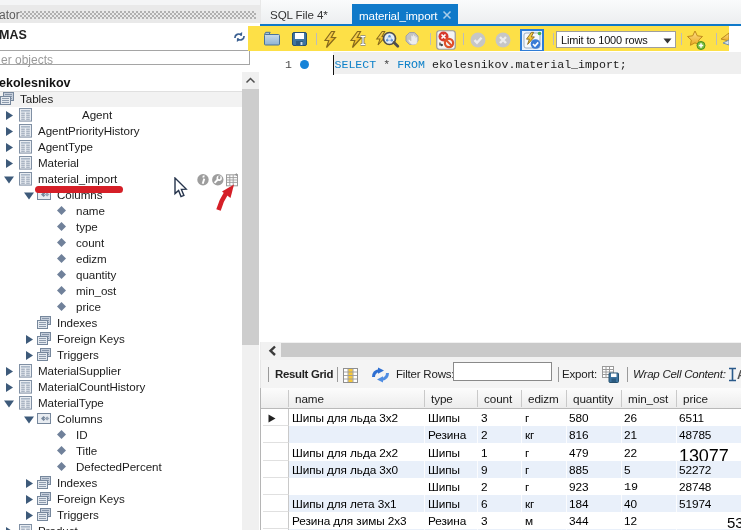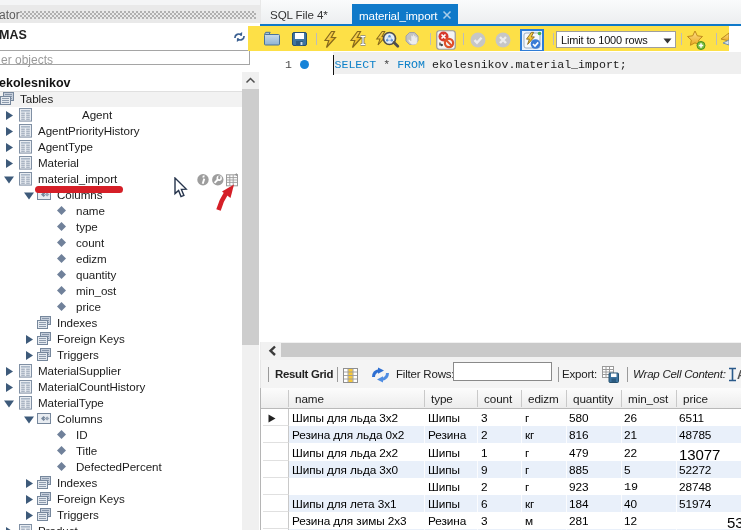--- a/index.html
+++ b/index.html
@@ -450,36 +450,35 @@
       <span class="lbl" style="left:220px;top:23.2px;color:#000;font-size:11.8px;letter-spacing:-0.1px;">3</span>
       <span class="lbl" style="left:264px;top:23.2px;color:#000;font-size:11.8px;letter-spacing:-0.1px;">г</span>
       <span class="lbl" style="left:308px;top:23.2px;color:#000;font-size:11.8px;letter-spacing:-0.1px;">580</span>
       <span class="lbl" style="left:363px;top:23.2px;color:#000;font-size:11.8px;letter-spacing:-0.1px;">26</span>
       <span class="lbl" style="left:418px;top:23.2px;color:#000;font-size:11.8px;letter-spacing:-0.1px;">6511</span>
       <svg class="abs" style="left:7px;top:25.5px" width="8" height="9">
         <path d="M0.5,0.5 L7.5,4.5 L0.5,8.5 Z" fill="#222"></path>
       </svg>
       <div class="abs" style="left:28px;top:38.2px;width:453px;height:17.2px;background:#e9f0fa;"></div>
       <div class="abs" style="left:2px;top:38.2px;width:26px;height:17.2px;background:#fff;border-bottom:1px solid #e0e0e0;border-right:1px solid #c9c9c9;"></div>
-      <span class="lbl" style="left:31px;top:40.400000000000006px;color:#000;font-size:11.8px;letter-spacing:-0.1px;">Резина для льда 0x2</span>
       <span class="lbl" style="left:167px;top:40.400000000000006px;color:#000;font-size:11.8px;letter-spacing:-0.1px;">Резина</span>
       <span class="lbl" style="left:220px;top:40.400000000000006px;color:#000;font-size:11.8px;letter-spacing:-0.1px;">2</span>
       <span class="lbl" style="left:264px;top:40.400000000000006px;color:#000;font-size:11.8px;letter-spacing:-0.1px;">кг</span>
       <span class="lbl" style="left:308px;top:40.400000000000006px;color:#000;font-size:11.8px;letter-spacing:-0.1px;">816</span>
       <span class="lbl" style="left:363px;top:40.400000000000006px;color:#000;font-size:11.8px;letter-spacing:-0.1px;">21</span>
       <span class="lbl" style="left:418px;top:40.400000000000006px;color:#000;font-size:11.8px;letter-spacing:-0.1px;">48785</span>
       <div class="abs" style="left:28px;top:55.4px;width:453px;height:17.2px;background:#ffffff;"></div>
       <div class="abs" style="left:2px;top:55.4px;width:26px;height:17.2px;background:#fff;border-bottom:1px solid #e0e0e0;border-right:1px solid #c9c9c9;"></div>
       <span class="lbl" style="left:31px;top:57.6px;color:#000;font-size:11.8px;letter-spacing:-0.1px;">Шипы для льда 2x2</span>
       <span class="lbl" style="left:167px;top:57.6px;color:#000;font-size:11.8px;letter-spacing:-0.1px;">Шипы</span>
       <span class="lbl" style="left:220px;top:57.6px;color:#000;font-size:11.8px;letter-spacing:-0.1px;">1</span>
       <span class="lbl" style="left:264px;top:57.6px;color:#000;font-size:11.8px;letter-spacing:-0.1px;">г</span>
       <span class="lbl" style="left:308px;top:57.6px;color:#000;font-size:11.8px;letter-spacing:-0.1px;">479</span>
       <span class="lbl" style="left:363px;top:57.6px;color:#000;font-size:11.8px;letter-spacing:-0.1px;">22</span>
-      <span class="lbl" style="left:418px;top:57.6px;color:#000;font-size:15px;letter-spacing:-0.1px;">13077</span>
+      <span class="lbl" style="left:418px;top:57.6px;color:#000;font-size:18px;letter-spacing:-0.1px;">13077</span>
       <div class="abs" style="left:28px;top:72.6px;width:453px;height:17.2px;background:#e9f0fa;"></div>
       <div class="abs" style="left:2px;top:72.6px;width:26px;height:17.2px;background:#fff;border-bottom:1px solid #e0e0e0;border-right:1px solid #c9c9c9;"></div>
       <span class="lbl" style="left:31px;top:74.8px;color:#000;font-size:11.8px;letter-spacing:-0.1px;">Шипы для льда 3x0</span>
       <span class="lbl" style="left:167px;top:74.8px;color:#000;font-size:11.8px;letter-spacing:-0.1px;">Шипы</span>
       <span class="lbl" style="left:220px;top:74.8px;color:#000;font-size:11.8px;letter-spacing:-0.1px;">9</span>
       <span class="lbl" style="left:264px;top:74.8px;color:#000;font-size:11.8px;letter-spacing:-0.1px;">г</span>
       <span class="lbl" style="left:308px;top:74.8px;color:#000;font-size:11.8px;letter-spacing:-0.1px;">885</span>
       <span class="lbl" style="left:363px;top:74.8px;color:#000;font-size:11.8px;letter-spacing:-0.1px;">5</span>
       <span class="lbl" style="left:418px;top:74.8px;color:#000;font-size:11.8px;letter-spacing:-0.1px;">52272</span>
       <div class="abs" style="left:28px;top:89.8px;width:453px;height:17.2px;background:#ffffff;"></div>
@@ -498,21 +497,21 @@
       <span class="lbl" style="left:264px;top:109.2px;color:#000;font-size:11.8px;letter-spacing:-0.1px;">кг</span>
       <span class="lbl" style="left:308px;top:109.2px;color:#000;font-size:11.8px;letter-spacing:-0.1px;">184</span>
       <span class="lbl" style="left:363px;top:109.2px;color:#000;font-size:11.8px;letter-spacing:-0.1px;">40</span>
       <span class="lbl" style="left:418px;top:109.2px;color:#000;font-size:11.8px;letter-spacing:-0.1px;">51974</span>
       <div class="abs" style="left:28px;top:124.19999999999999px;width:453px;height:17.2px;background:#ffffff;"></div>
       <div class="abs" style="left:2px;top:124.19999999999999px;width:26px;height:17.2px;background:#fff;border-bottom:1px solid #e0e0e0;border-right:1px solid #c9c9c9;"></div>
       <span class="lbl" style="left:31px;top:126.39999999999999px;color:#000;font-size:11.8px;letter-spacing:-0.1px;">Резина для зимы 2x3</span>
       <span class="lbl" style="left:167px;top:126.39999999999999px;color:#000;font-size:11.8px;letter-spacing:-0.1px;">Резина</span>
       <span class="lbl" style="left:220px;top:126.39999999999999px;color:#000;font-size:11.8px;letter-spacing:-0.1px;">3</span>
       <span class="lbl" style="left:264px;top:126.39999999999999px;color:#000;font-size:11.8px;letter-spacing:-0.1px;">м</span>
-      <span class="lbl" style="left:308px;top:126.39999999999999px;color:#000;font-size:11.8px;letter-spacing:-0.1px;">281</span>
+      <span class="lbl" style="left:308px;top:126.39999999999999px;color:#000;font-size:11.8px;letter-spacing:-0.1px;">344</span>
       <span class="lbl" style="left:363px;top:126.39999999999999px;color:#000;font-size:11.8px;letter-spacing:-0.1px;">12</span>
       <span class="lbl" style="left:418px;top:126.39999999999999px;color:#000;font-size:15px;letter-spacing:-0.1px;margin-left:48px;">53323</span>
       <div class="abs" style="left:28px;top:141.39999999999998px;width:453px;height:17.2px;background:#e9f0fa;"></div>
       <div class="abs" style="left:2px;top:141.39999999999998px;width:26px;height:17.2px;background:#fff;border-bottom:1px solid #e0e0e0;border-right:1px solid #c9c9c9;"></div>
       <div class="abs" style="left:163px;top:21px;width:1px;height:121px;background:rgba(255,255,255,0.8);"></div>
       <div class="abs" style="left:216px;top:21px;width:1px;height:121px;background:rgba(255,255,255,0.8);"></div>
       <div class="abs" style="left:260px;top:21px;width:1px;height:121px;background:rgba(255,255,255,0.8);"></div>
       <div class="abs" style="left:305px;top:21px;width:1px;height:121px;background:rgba(255,255,255,0.8);"></div>
       <div class="abs" style="left:360px;top:21px;width:1px;height:121px;background:rgba(255,255,255,0.8);"></div>
       <div class="abs" style="left:415px;top:21px;width:1px;height:121px;background:rgba(255,255,255,0.8);"></div>

